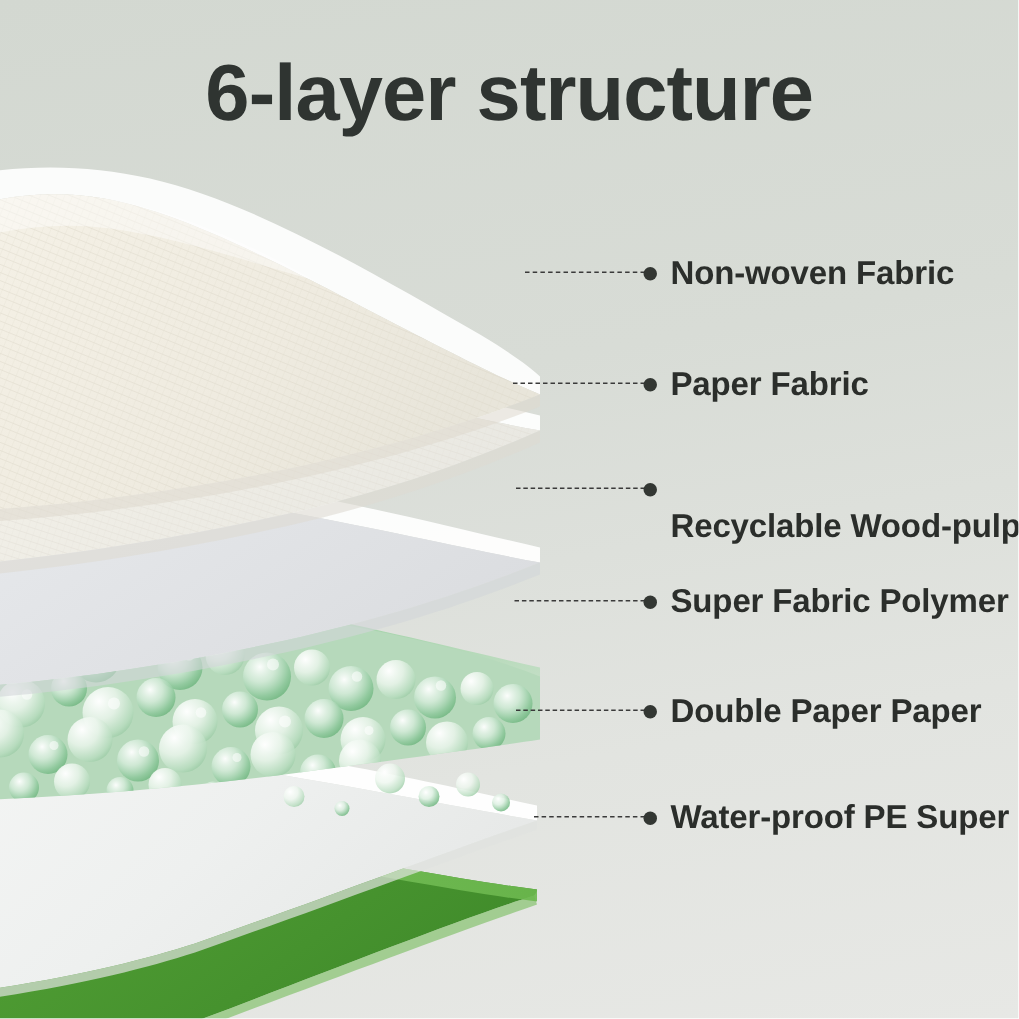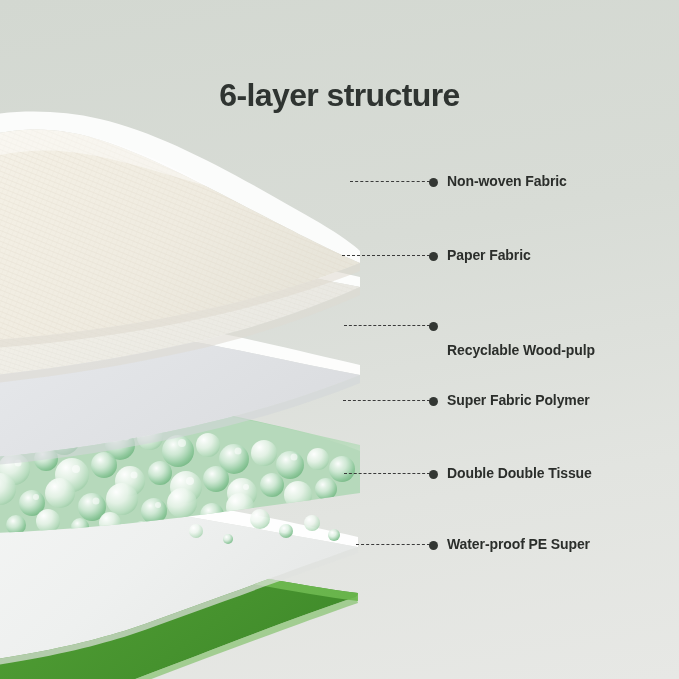--- a/index.html
+++ b/index.html
@@ -21,28 +21,27 @@
     overflow: hidden;
   }
 
   
   #title {
     position: absolute;
     left: 0;
     top: 33px;
     width: 679px;
     text-align: center;
-    font-size: 32px;
+    font-size: 53px;
     font-weight: 800;
     letter-spacing: -0.6px;
     color: #2f3431;
     font-family: "Liberation Sans", sans-serif;
     line-height: 1.15;
     white-space: nowrap;
-    margin-top: 44px;
   }
 
   
   #stack {
     position: absolute;
     left: -40px;
     top: 95px;
     width: 460px;
     height: 560px;
   }
@@ -66,21 +65,21 @@
     width: 9px;
     height: 9px;
     border-radius: 50%;
     background: #333733;
     top: -4.5px;
     left: 429px;
   }
   .lead-label {
     position: absolute;
     left: 447px;
-    font-size: 14px;
+    font-size: 22px;
     font-weight: 600;
     color: #2b2e2b;
     line-height: 25px;
     letter-spacing: -0.1px;
     white-space: pre;
     font-family: "Liberation Sans", sans-serif;
   }
   .lead-label.one-line { top: -13px; }
   .lead-label.two-line { top: -13px; }
 </style>
@@ -341,21 +340,21 @@
 
   <div class="callout" style="top:401px;">
     <div class="lead-line" style="left:343px; width:87px;"></div>
     <div class="lead-dot"></div>
     <div class="lead-label one-line">Super Fabric Polymer</div>
   </div>
 
   <div class="callout" style="top:474px;">
     <div class="lead-line" style="left:344px; width:86px;"></div>
     <div class="lead-dot"></div>
-    <div class="lead-label one-line">Double Double Tissue</div>
+    <div class="lead-label one-line">Double Paper Paper</div>
   </div>
 
   <div class="callout" style="top:545px;">
     <div class="lead-line" style="left:356px; width:74px;"></div>
     <div class="lead-dot"></div>
     <div class="lead-label one-line">Water-proof PE Super</div>
   </div>
 
 </div>
 

